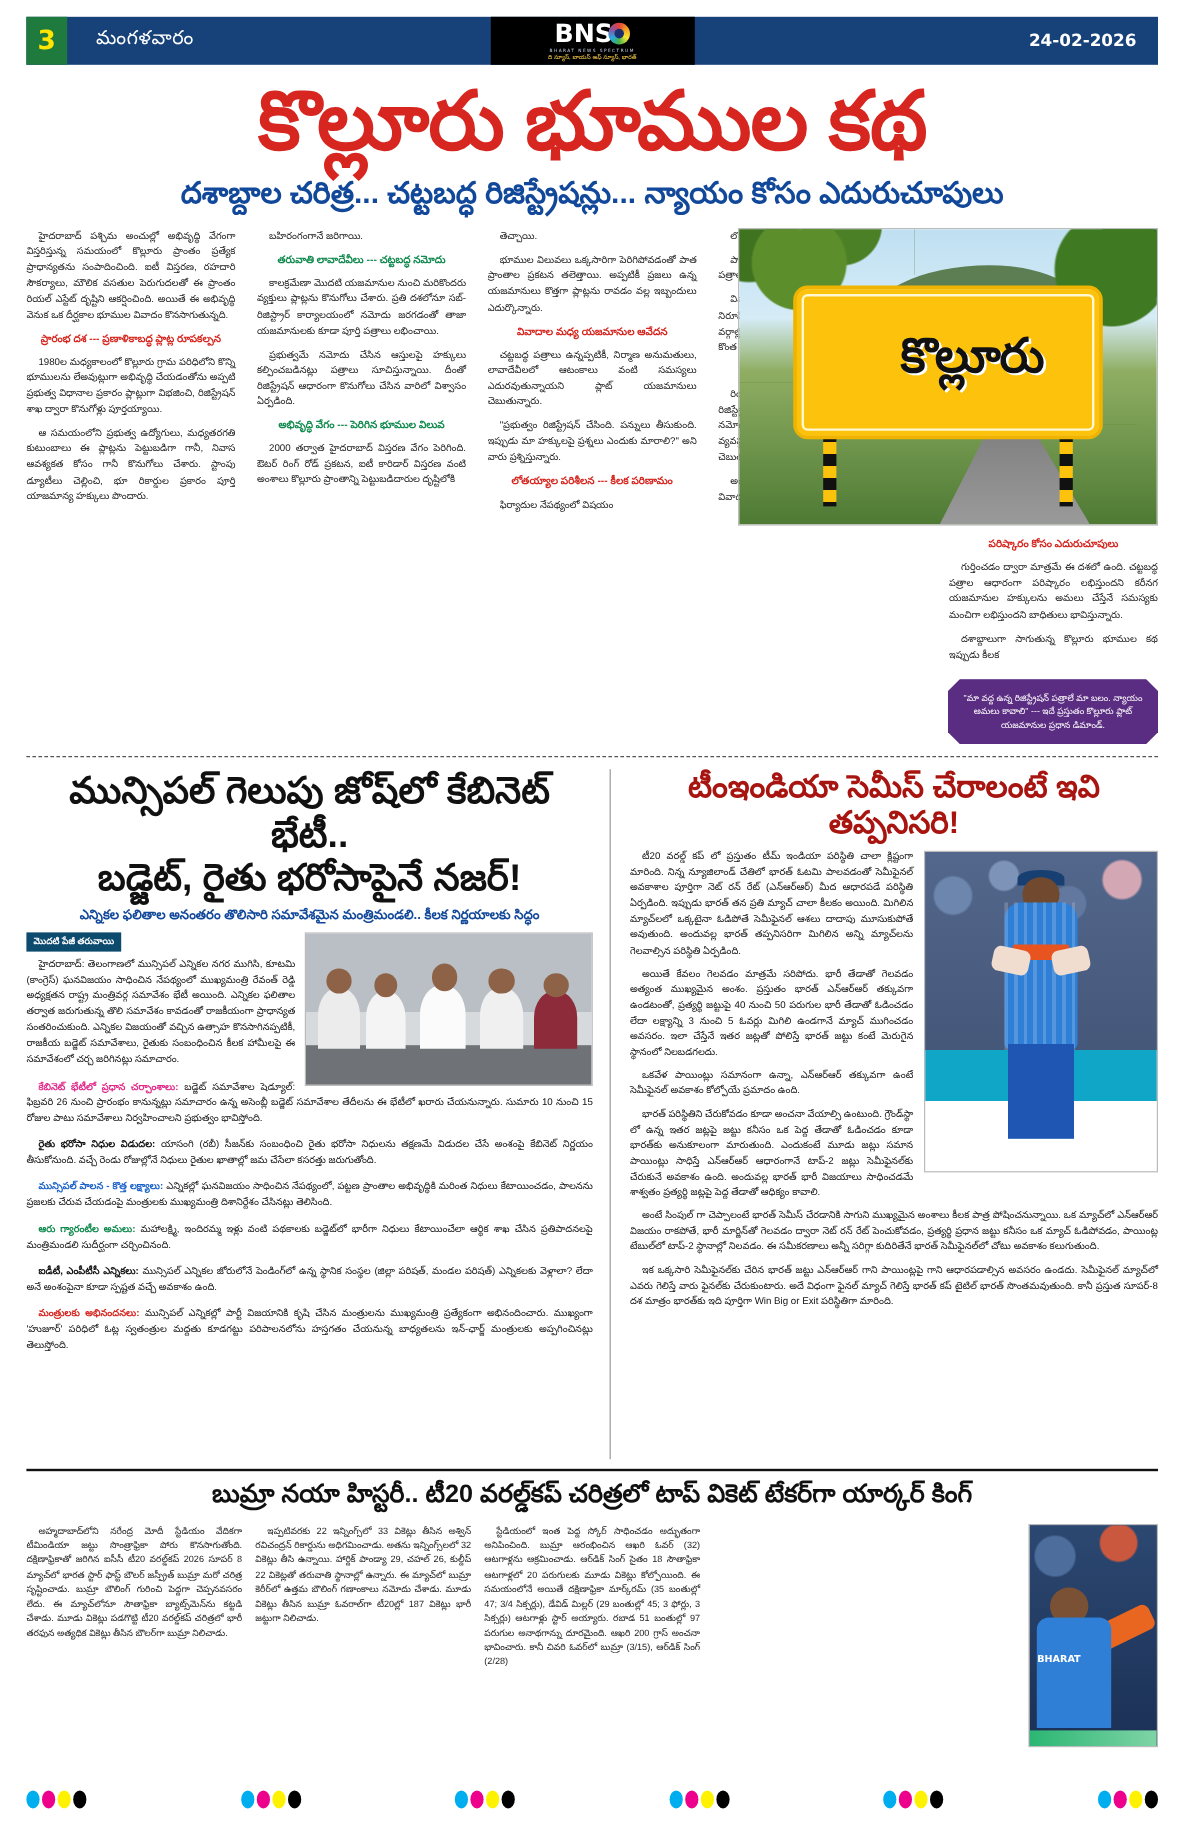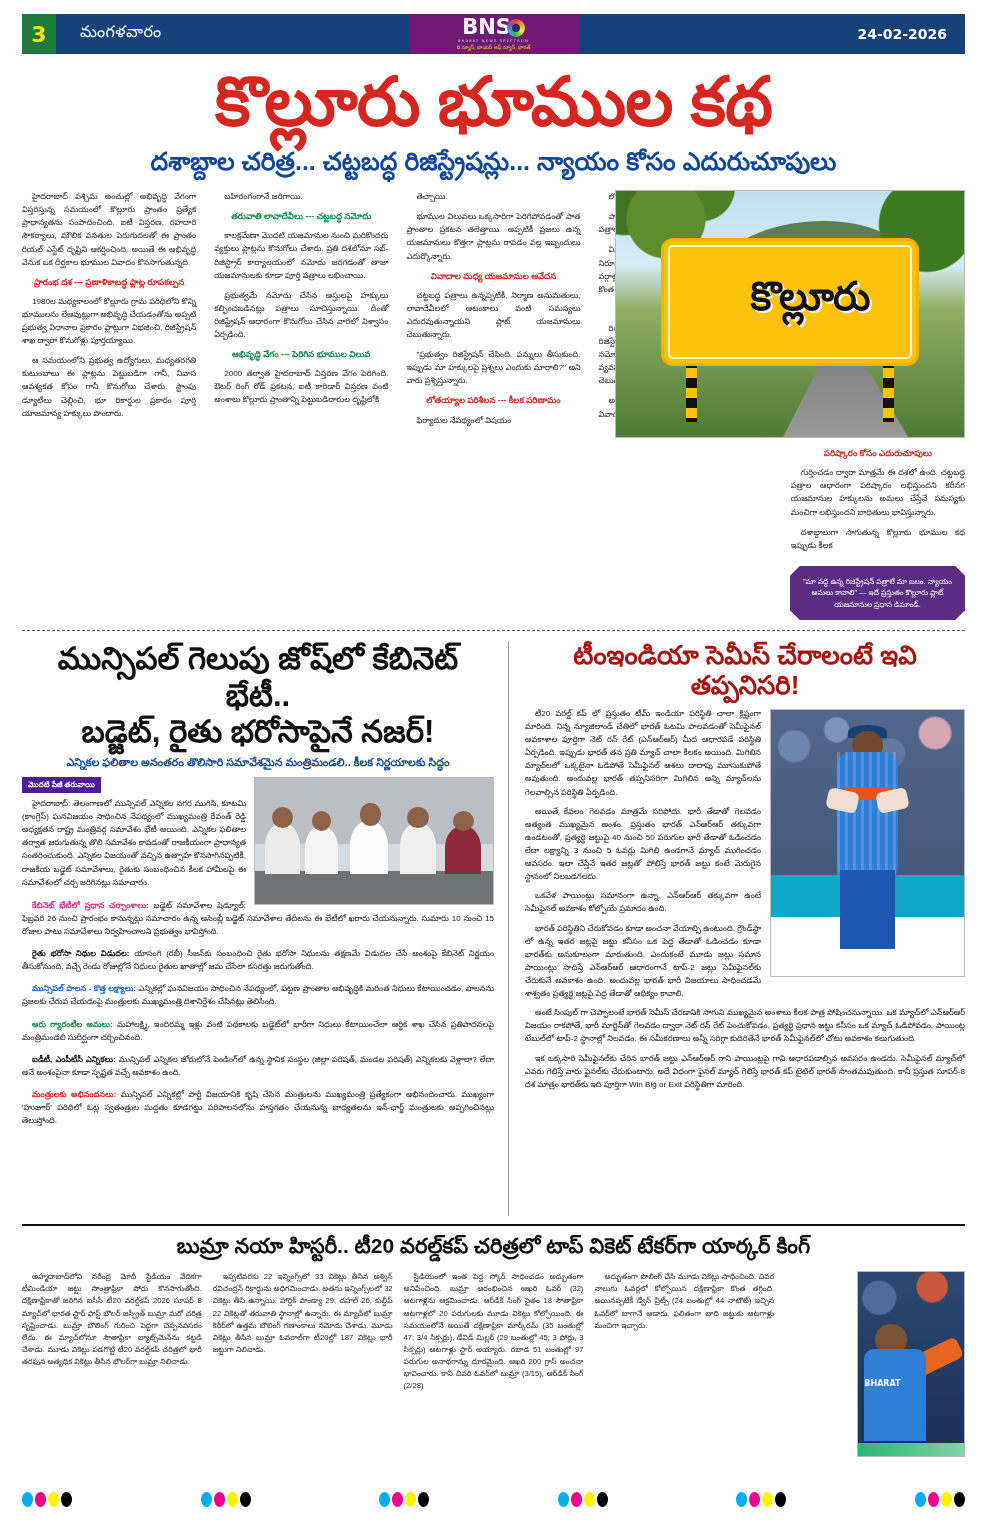--- a/index.html
+++ b/index.html
@@ -13,21 +13,21 @@
     overflow: hidden;
   }
   .page { width: 987px; height: 1525px; padding: 14px 22px 0 22px; position: relative; }
 
   
   .masthead { height: 40px; background: #164179; display: flex; align-items: stretch; position: relative; }
   .pagenum { width: 34px; background: #1f7a3d; color: #ffe500; font-weight: bold; font-size: 22px;
              display: flex; align-items: center; justify-content: center; font-family: "DejaVu Sans", sans-serif; }
   .weekday { color: #ffffff; font-size: 16px; display: flex; align-items: center; padding-left: 24px; letter-spacing: .5px; }
   .logo-wrap { position: absolute; left: 50%; transform: translateX(-50%); top: 0; height: 40px;
-               width: 170px; background: #701a75; display:flex; align-items:center; justify-content:center; flex-direction:column; }
+               width: 170px; background: #000000; display:flex; align-items:center; justify-content:center; flex-direction:column; }
   .logo-main { display:flex; align-items:center; line-height: 1; }
   .logo-bns { color:#fff; font-size: 21px; font-weight: bold; letter-spacing: 0px; font-family:"DejaVu Sans", sans-serif; }
   .logo-spiral { width:18px; height:18px; border-radius:50%;
        background: conic-gradient(#e8413a, #f4a523, #f7e733, #46b34a, #28a8e0, #8e53a1, #e8413a);
        margin-left:-4px; position:relative; }
   .logo-spiral::after { content:""; position:absolute; inset:5px; background:#1b2f6e; border-radius:50%; }
   .logo-sub { color:#cfd8ef; font-size:3.6px; letter-spacing:1.2px; margin-top:1px; font-family:"DejaVu Sans", sans-serif;}
   .logo-te { color:#ffd24a; font-size:5px; margin-top:1px; }
   .dateline { margin-left:auto; color:#ffffff; font-size:14px; font-weight:bold; display:flex; align-items:center; padding-right:18px;
               font-family:"DejaVu Sans", sans-serif; }
@@ -70,21 +70,21 @@
      clip-path: polygon(10px 0, calc(100% - 10px) 0, 100% 10px, 100% calc(100% - 10px), calc(100% - 10px) 100%, 10px 100%, 0 calc(100% - 10px), 0 10px); }
 
   .dashrule { border-top: 1px dashed #555; margin: 10px 0 0 0; }
   .solidrule { border-top: 2px solid #111; margin: 8px 0; }
 
   
   .a2 { margin-top: 10px; display:grid; grid-template-columns: 487px 1fr; column-gap: 16px; height: 575px; }
   .a2-left { border-right:1px solid #999; padding-right:14px; }
   .h2-main { color:#111; font-size:31px; font-weight:bold; line-height:1.18; text-align:center; }
   .h2-sub { color:#12489a; font-size:11px; font-weight:bold; text-align:center; margin-top:5px; }
-  .contd-badge { display:inline-block; background:#4c1d95; color:#fff; font-size:7.5px; font-weight:bold; padding:2px 6px; }
+  .contd-badge { display:inline-block; background:#0c4a6e; color:#fff; font-size:7.5px; font-weight:bold; padding:2px 6px; }
   .cab-photo { float:right; width:240px; height:128px; margin:0 0 6px 8px; border:1px solid #bbb; position:relative; overflow:hidden;
                background: linear-gradient(#cfd3d6, #e3e6e8); }
   .cab-wall { position:absolute; inset:0; background: linear-gradient(#b9bfc4 0 52%, #d7dadd 52% 100%); }
   .cab-table { position:absolute; left:0; right:0; bottom:0; height:26%; background:#6f7276; }
   .person { position:absolute; bottom:24%; border-radius:46% 46% 0 0; }
   .head { position:absolute; border-radius:50%; background:#8d6246; }
   .a2-block { margin-top:10px; font-size:8.1px; line-height:1.62; text-align:justify; }
   .a2-block p { margin:0 0 9px 0; text-indent:10px; }
   .lead-in { font-weight:bold; }
   .lead-in.pink { color:#e12a8a; } .lead-in.blue { color:#1b62c9; } .lead-in.red { color:#d6261f; }
@@ -291,23 +291,20 @@
   <div class="a3">
     <div class="col">
         <p>అహ్మదాబాద్‌లోని నరేంద్ర మోదీ స్టేడియం వేదికగా టీమిండియా జట్టు సొంత్రాఫ్రికా పోరు కొనసాగుతోంది. దక్షిణాఫ్రికాతో జరిగిన ఐసీసీ టీ20 వరల్డ్‌కప్ 2026 సూపర్ 8 మ్యాచ్‌లో భారత స్టార్ ఫాస్ట్ బౌలర్ జస్ప్రీత్ బుమ్రా మరో చరిత్ర సృష్టించాడు. బుమ్రా బౌలింగ్ గురించి పెద్దగా చెప్పనవసరం లేదు. ఈ మ్యాచ్‌లోనూ సౌతాఫ్రికా బ్యాట్స్‌మెన్‌ను కట్టడి చేశాడు. మూడు వికెట్లు పడగొట్టి టీ20 వరల్డ్‌కప్ చరిత్రలో భారీ తరఫున అత్యధిక వికెట్లు తీసిన బౌలర్‌గా బుమ్రా నిలిచాడు.</p>
       </div>
     <div class="col">
         <p>ఇప్పటివరకు 22 ఇన్నింగ్స్‌లో 33 వికెట్లు తీసిన అశ్విన్ రవిచంద్రన్ రికార్డును అధిగమించాడు. అతను ఇన్నింగ్స్‌లలో 32 వికెట్లు తీసి ఉన్నాయి. హార్దిక్ పాండ్యా 29, చహల్ 26, కుల్దీప్ 22 వికెట్లతో తరువాతి స్థానాల్లో ఉన్నారు. ఈ మ్యాచ్‌లో బుమ్రా కెరీర్‌లో ఉత్తమ బౌలింగ్ గణాంకాలు నమోదు చేశాడు. మూడు వికెట్లు తీసిన బుమ్రా ఓవరాల్‌గా టీ20ల్లో 187 వికెట్లు భారీ జట్టుగా నిలిచాడు.</p>
       </div>
     <div class="col">
         <p>స్టేడియంలో ఇంత పెద్ద స్కోర్ సాధించడం అద్భుతంగా అనిపించింది. బుమ్రా ఆరంభించిన ఆఖరి ఓవర్ (32) ఆటగాళ్లను ఆక్రమించాడు. ఆర్‌డిక్ సింగ్ సైతం 18 సౌతాఫ్రికా ఆటగాళ్లలో 20 పరుగులకు మూడు వికెట్లు కోల్పోయింది. ఈ సమయంలోనే అయితే దక్షిణాఫ్రికా మార్క్‌రమ్ (35 బంతుల్లో 47; 3/4 సిక్సర్లు), డేవిడ్ మిల్లర్ (29 బంతుల్లో 45; 3 ఫోర్లు, 3 సిక్సర్లు) ఆటగాళ్లు స్టార్ అయ్యారు. రబాడ 51 బంతుల్లో 97 పరుగుల అనాథగాన్ను దూరమైంది. ఆఖరి 200 గ్రాస్ అంచనా భావించారు. కానీ చివరి ఓవర్‌లో బుమ్రా (3/15), ఆర్‌డిక్ సింగ్ (2/28)</p>
       </div>
-    <div class="col">
-        <p>అద్భుతంగా పొలింగ్ చేసి మూడు వికెట్లు సాధించింది. చివర నాలుగు ఓవర్లలో కోల్పోయిన దక్షిణాఫ్రికా కొంత తగ్గింది. అయినప్పటికీ డ్వేన్ ప్రిట్స్ (24 బంతుల్లో 44 నాటౌట్) ఇచ్చిన ఓవర్‌లో బాగానే ఆడారు. ఫలితంగా బాది జట్టుకు ఆటగాళ్లు మంచిగా ఇచ్చారు.</p>
-      </div>
     <div class="col"></div>
     <div class="bum-photo">
       <div class="bum-crowd"></div>
       <div class="bum-arm"></div>
       <div class="bum-head"></div>
       <div class="bum-body"></div>
       <div class="bum-txt">BHARAT</div>
       <div class="bum-strip"></div>
     </div>
   </div>

